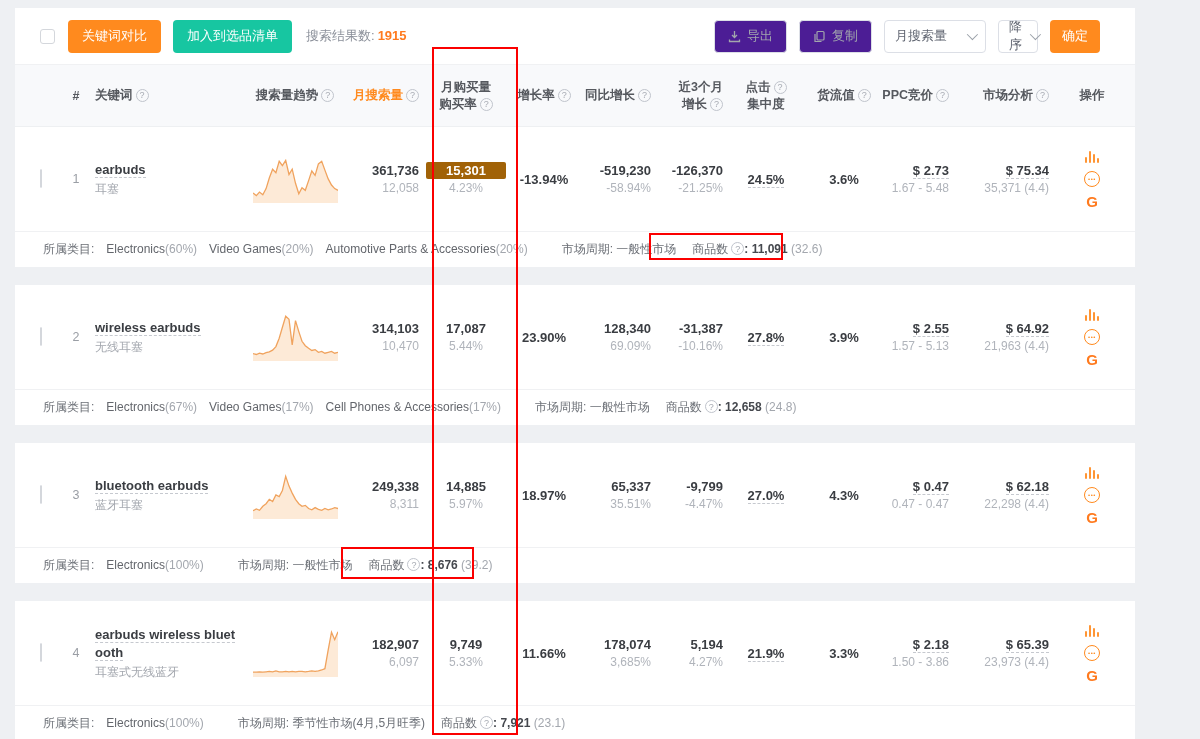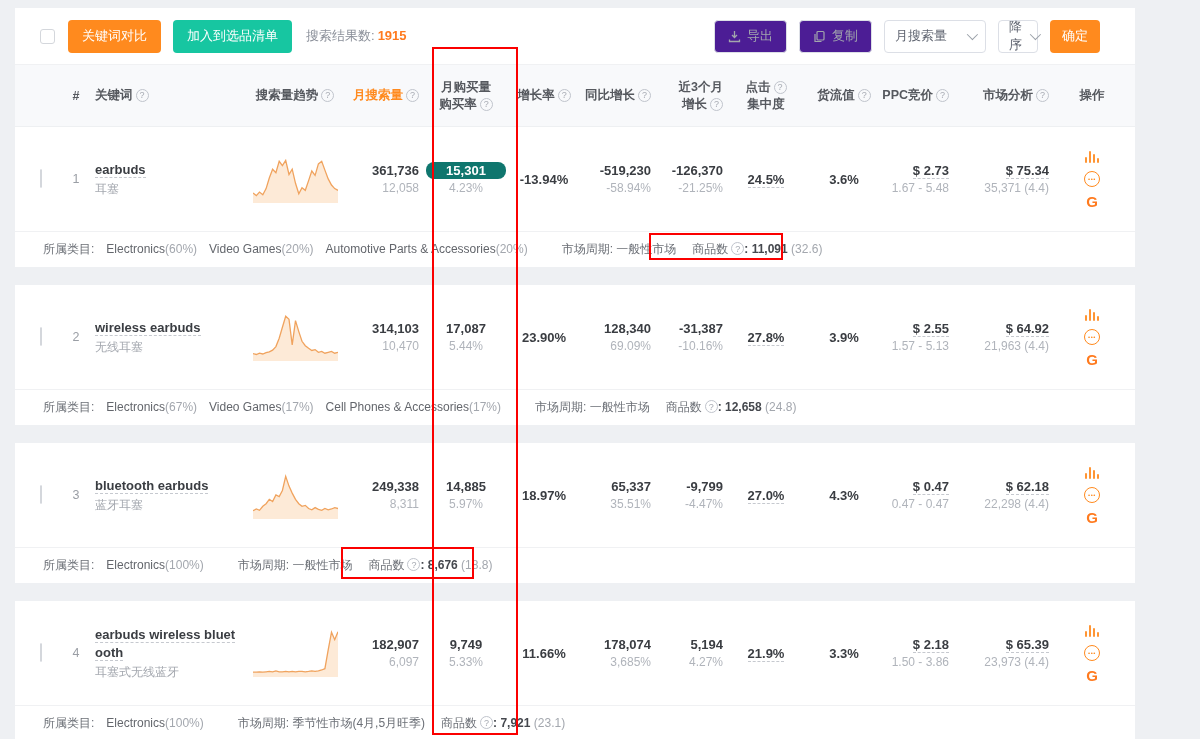--- a/index.html
+++ b/index.html
@@ -51,21 +51,21 @@
   .c-ops  { width:86px; text-align:center; }
 
   
   .row-main { height:105px; display:flex; align-items:center; border-bottom:1px solid #f0f1f3; }
   .row-foot { height:34px; display:flex; align-items:center; font-size:12px; color:#6b6f76; padding-left:28px; white-space:nowrap; }
   .vtop { font-size:13px; font-weight:700; color:#3a3d42; line-height:19px; }
   .vsub { font-size:12px; color:#b0b4bb; line-height:17px; }
   .kw-en { font-size:13px; font-weight:700; color:#3a3d42; border-bottom:1px dashed #c6c9cf; cursor:pointer; }
   .kw-cn { font-size:12px; color:#a3a7ae; margin-top:3px; }
   .dash { border-bottom:1px dashed #c6c9cf; }
-  .hl-orange { background:#0f766e; color:#fff; padding:1px 20px; border-radius:8px; }
+  .hl-orange { background:#a16207; color:#fff; padding:1px 20px; border-radius:2px; }
   .rownum { color:#9a9ea5; font-size:12.5px; }
   .spark { display:inline-block; width:85px; height:52px; }
   .cat-item { margin-left:12px; }
   .cat-name { color:#63666c; } .cat-pct { color:#a3a7ae; }
   .foot-cycle { margin-left:34px; }
   .foot-prod { margin-left:16px; }
   .foot-strong { color:#45484e; font-weight:700; }
   .foot-extra { color:#a3a7ae;text-align:right; }
   .ops { display:flex; flex-direction:column; align-items:center; gap:7px; }
   .op-ic { cursor:pointer; line-height:0; }
@@ -318,21 +318,21 @@
             </svg></span>
       <span class="op-ic circle-dots"></span>
       <span class="op-ic g-letter">G</span>
     </div>
       </div>
   </div>
   <div class="row-foot">
     <span>所属类目:</span>
     <span class="cat-item"><span class="cat-name">Electronics</span><span class="cat-pct">(100%)</span></span>
     <span class="foot-cycle"><span>市场周期:</span> <span>一般性市场</span></span>
-    <span class="foot-prod"><span>商品数</span><span class="q"></span><span class="foot-strong">: 8,676</span> <span class="foot-extra">(18.8)</span></span>
+    <span class="foot-prod"><span>商品数</span><span class="q"></span><span class="foot-strong">: 8,676</span> <span class="foot-extra">(39.2)</span></span>
   </div>
 </div>
 
 <div id="blk3" class="card-block">
   <div class="row-main">
     <div class="c c-check"><span class="cbx"></span></div>
     <div class="c c-num rownum">4</div>
     <div class="c c-kw">
       <span class="kw-en">earbuds wireless bluetooth</span>
       <div class="kw-cn">耳塞式无线蓝牙</div>

